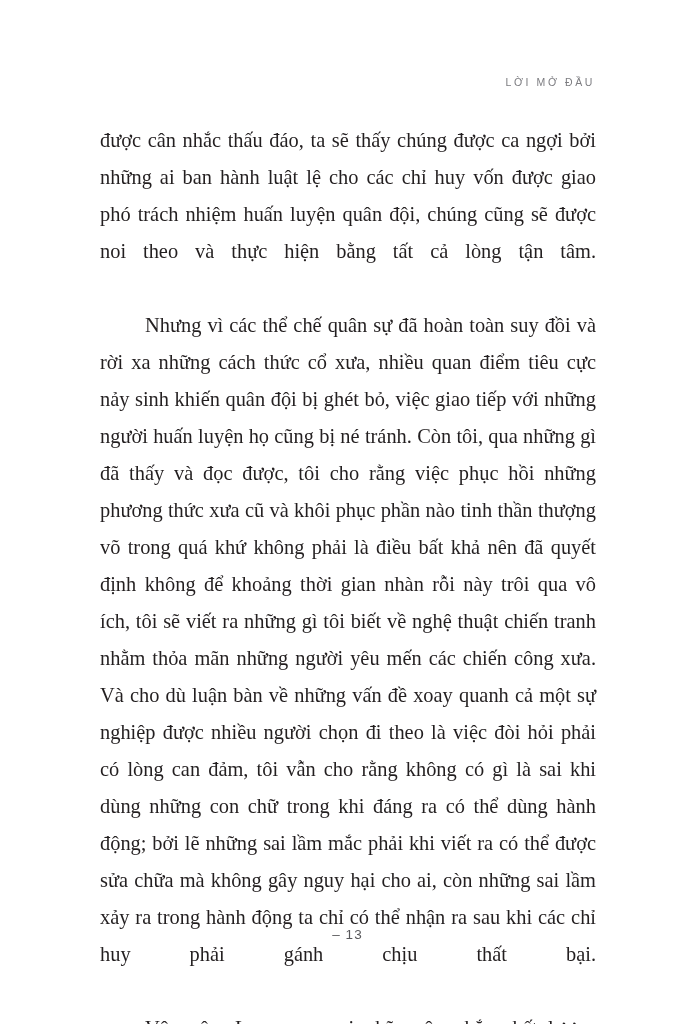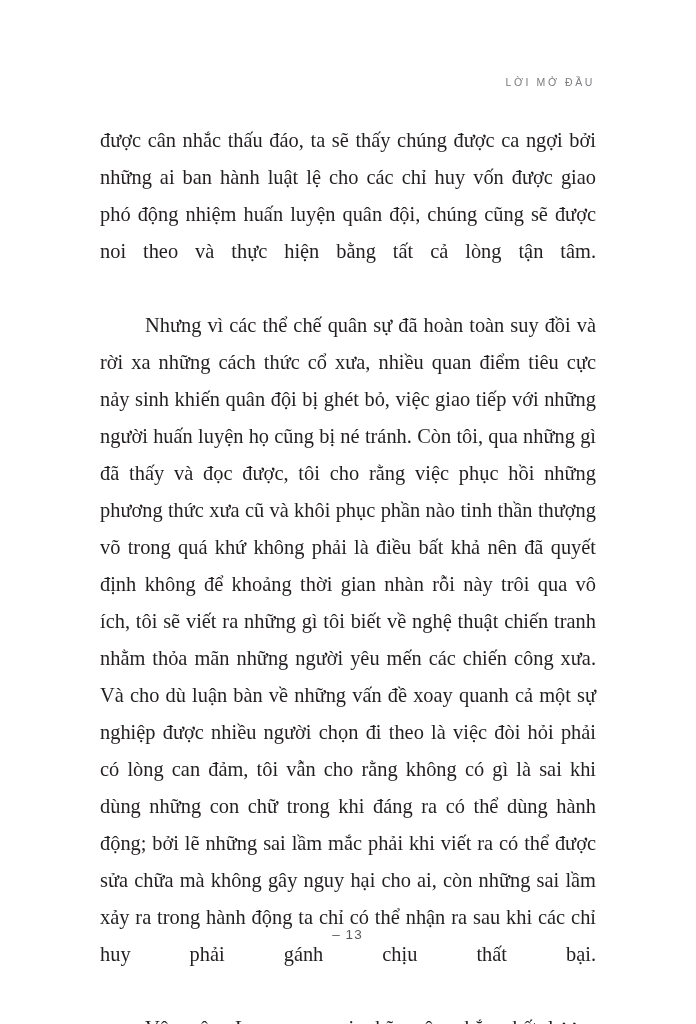--- a/index.html
+++ b/index.html
@@ -84,21 +84,21 @@
 </style>
 </head>
 <body>
 
 <div class="page">
 
   <div class="running-header">LỜI MỞ ĐẦU</div>
 
   <div class="text-column">
 
-    <p class="para full-justify">được cân nhắc thấu đáo, ta sẽ thấy chúng được ca ngợi bởi những ai ban hành luật lệ cho các chỉ huy vốn được giao phó động nhiệm huấn luyện quân đội, chúng cũng sẽ được noi theo và thực hiện bằng tất cả lòng tận tâm.</p>
+    <p class="para full-justify">được cân nhắc thấu đáo, ta sẽ thấy chúng được ca ngợi bởi những ai ban hành luật lệ cho các chỉ huy vốn được giao phó trách nhiệm huấn luyện quân đội, chúng cũng sẽ được noi theo và thực hiện bằng tất cả lòng tận tâm.</p>
 
     <p class="para indented full-justify">Nhưng vì các thể chế quân sự đã hoàn toàn suy đồi và rời xa những cách thức cổ xưa, nhiều quan điểm tiêu cực nảy sinh khiến quân đội bị ghét bỏ, việc giao tiếp với những người huấn luyện họ cũng bị né tránh. Còn tôi, qua những gì đã thấy và đọc được, tôi cho rằng việc phục hồi những phương thức xưa cũ và khôi phục phần nào tinh thần thượng võ trong quá khứ không phải là điều bất khả nên đã quyết định không để khoảng thời gian nhàn rỗi này trôi qua vô ích, tôi sẽ viết ra những gì tôi biết về nghệ thuật chiến tranh nhằm thỏa mãn những người yêu mến các chiến công xưa. Và cho dù luận bàn về những vấn đề xoay quanh cả một sự nghiệp được nhiều người chọn đi theo là việc đòi hỏi phải có lòng can đảm, tôi vẫn cho rằng không có gì là sai khi dùng những con chữ trong khi đáng ra có thể dùng hành động; bởi lẽ những sai lầm mắc phải khi viết ra có thể được sửa chữa mà không gây nguy hại cho ai, còn những sai lầm xảy ra trong hành động ta chỉ có thể nhận ra sau khi các chỉ huy phải gánh chịu thất bại.</p>
 
     <p class="para indented full-justify">Vậy nên, Lorenzo ạ, xin hãy cân nhắc chất lượng những nỗ lực này của tôi, hãy dành cho chúng sự phê phán hay ngợi khen mà ngài cho là xứng đáng. Tôi gửi tới ngài những trang viết này, vừa là để bày tỏ lòng biết ơn đối với</p>
 
   </div>
 
   <div class="folio">– 13</div>
 
 </div>

